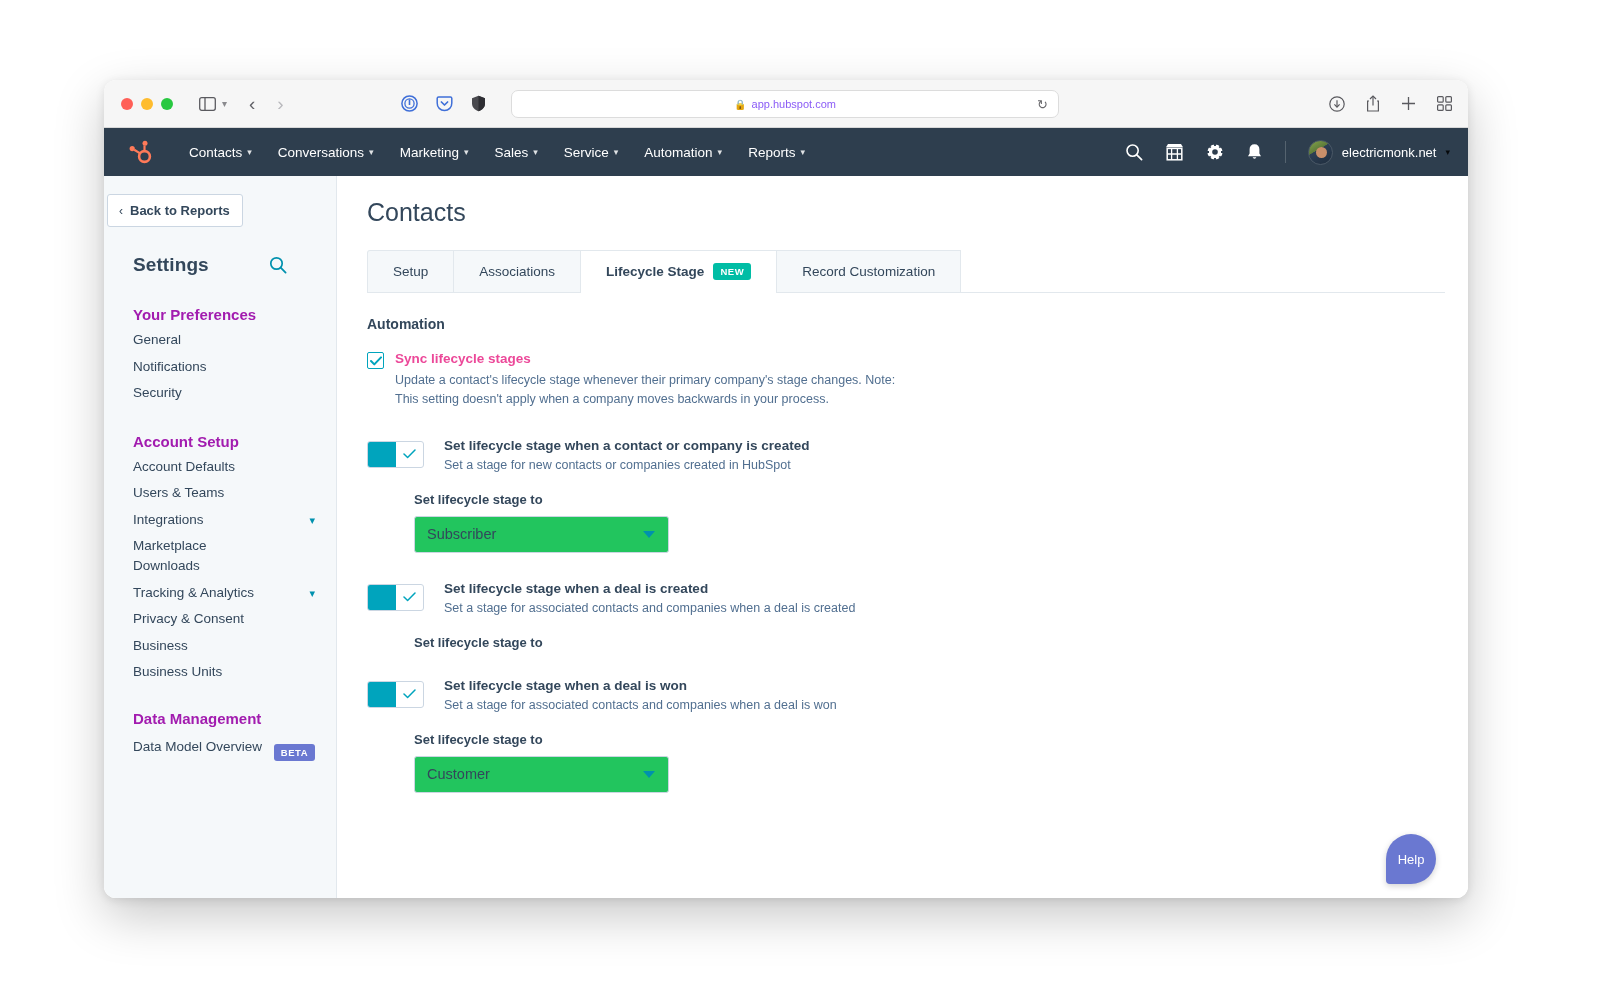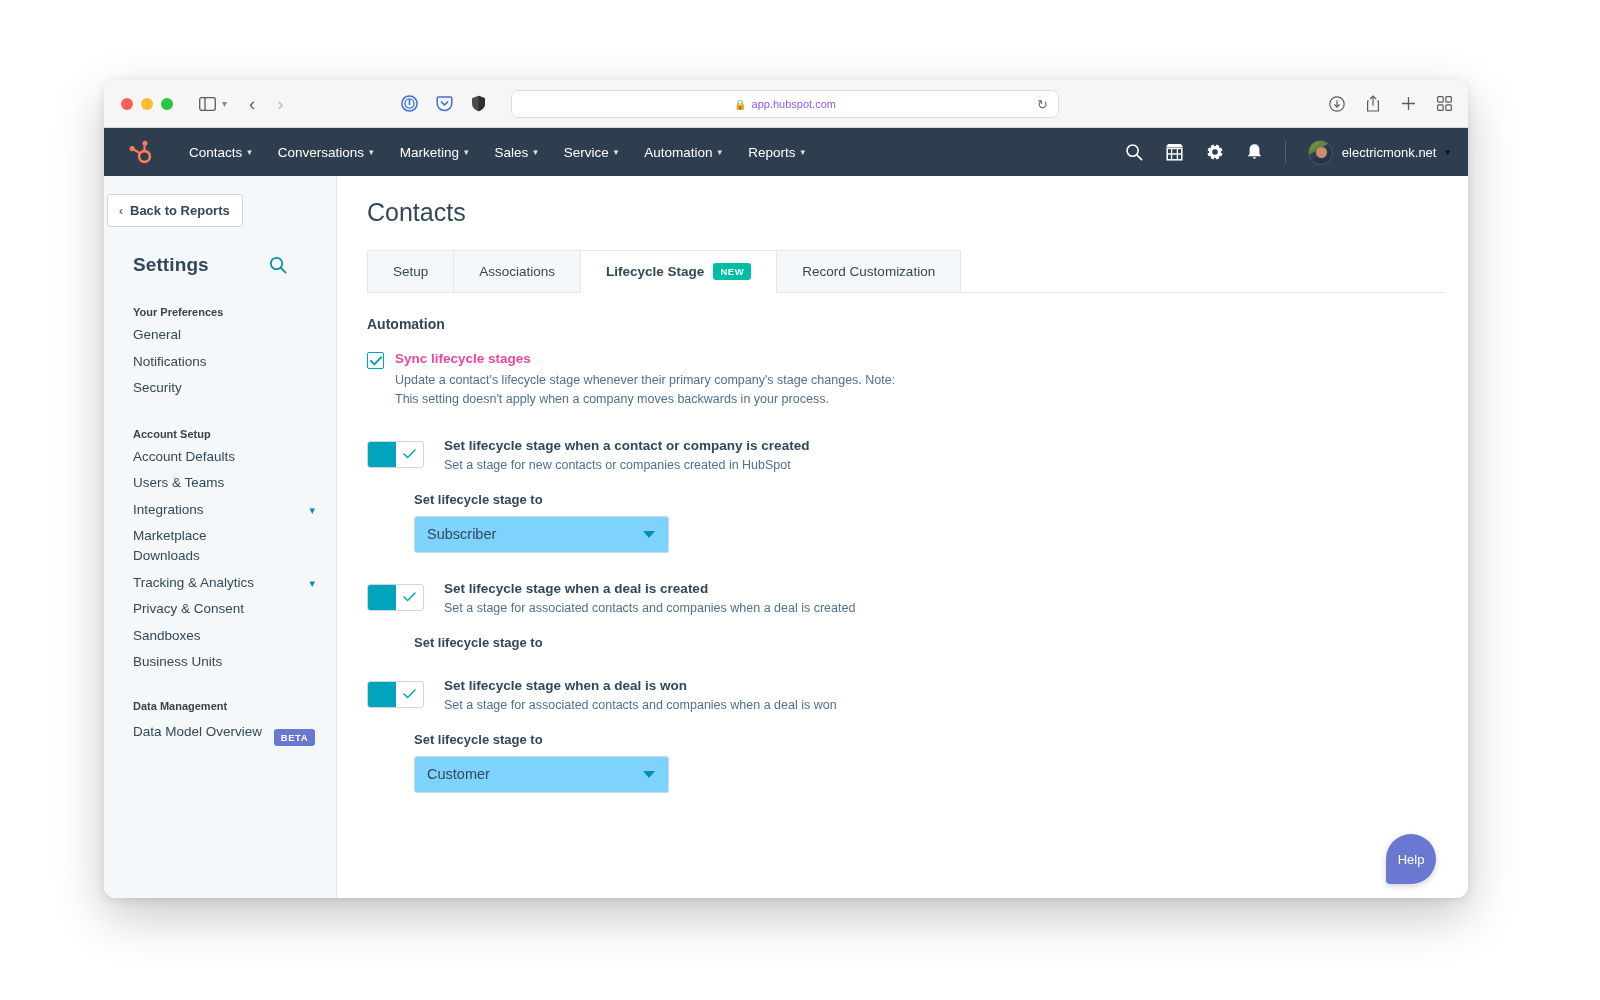--- a/index.html
+++ b/index.html
@@ -126,21 +126,21 @@
 
   .settings-head {
     margin: 27px 0 0 29px;
     display: flex; align-items: center; gap: 60px;
   }
   .settings-title { font-size: 19px; color: #33475b; font-weight: bold; letter-spacing: .1px; }
   .sb-search { color: #0091ae; display: inline-flex; cursor: pointer; }
 
   .sb-section {
     margin: 30px 0 0 29px;
-    font-size: 11px; color: #404040; font-weight: bold;
+    font-size: 15px; color: #a21caf; font-weight: bold;
   }
   .sb-section.tight { margin-top: 28px; }
   .sb-item {
     margin-left: 29px; margin-top: 7px;
     width: 182px;
     display: flex; align-items: center; justify-content: space-between;
     font-size: 13.5px; color: #33475b; cursor: pointer;
   }
   .sb-item .lbl { line-height: 1.45; max-width: 135px; }
   .sb-chev { color: #0091ae; font-size: 11px; margin-top: 2px; }
@@ -233,21 +233,21 @@
   .tg-title { font-size: 13.5px; color: #33475b; font-weight: bold; }
   .tg-sub { font-size: 12.5px; color: #516f90; margin-top: 5px; }
 
   .field-label {
     margin: 20px 0 0 77px;
     font-size: 13px; color: #33475b; font-weight: bold;
   }
   .select {
     margin: 9px 0 0 77px;
     width: 255px; height: 37px;
-    background: #7dd3fc;
+    background: #22c55e;
     border: 1px solid #cbd6e2;
     border-radius: 3px;
     display: flex; align-items: center; justify-content: space-between;
     padding: 0 13px 0 12px;
     cursor: pointer;
   }
   .select .val { font-size: 14.5px; color: #33475b; }
   .select .arrow {
     width: 0; height: 0;
     border-left: 6px solid transparent;
@@ -487,21 +487,21 @@
         <span class="lbl">Marketplace Downloads</span>
       </div>
       <div class="sb-item">
         <span class="lbl">Tracking &amp; Analytics</span>
         <span class="sb-chev">▾</span>
       </div>
       <div class="sb-item">
         <span class="lbl">Privacy &amp; Consent</span>
       </div>
       <div class="sb-item">
-        <span class="lbl">Sandboxes</span>
+        <span class="lbl">Business</span>
       </div>
       <div class="sb-item">
         <span class="lbl">Business Units</span>
       </div>
 
       <div class="sb-section tight">Data Management</div>
       <div class="sb-item">
         <span class="lbl">Data Model Overview</span>
         <span class="beta-badge">BETA</span>
       </div>

